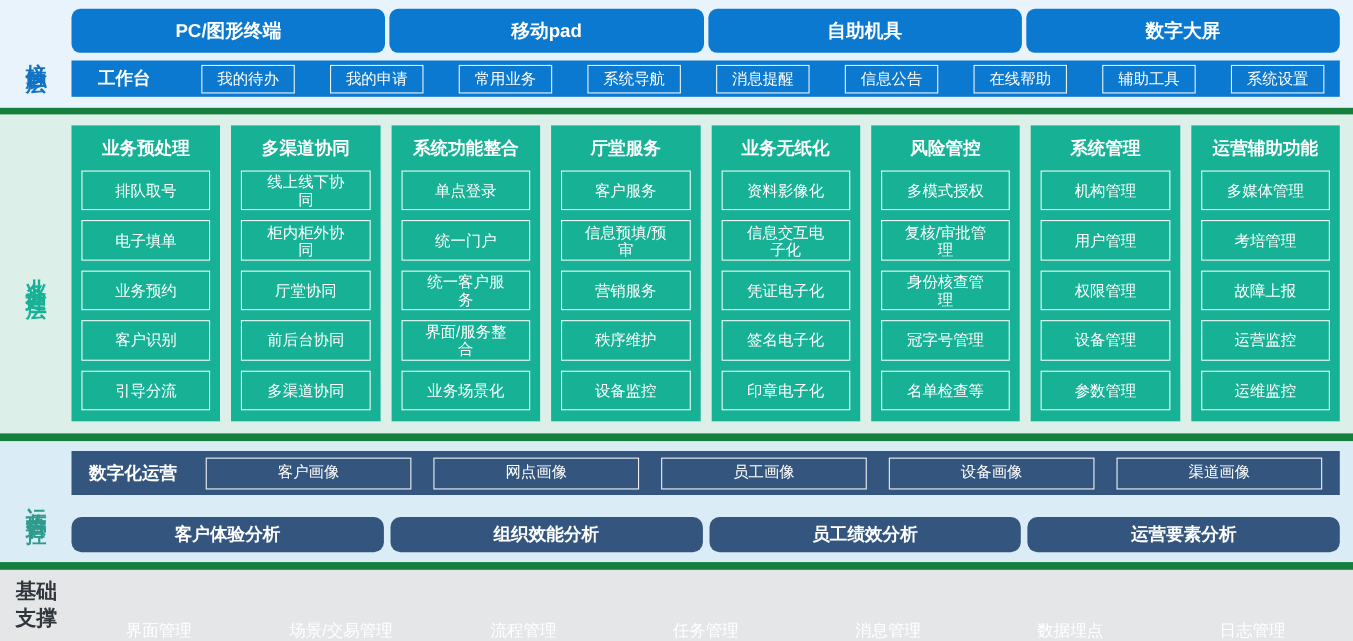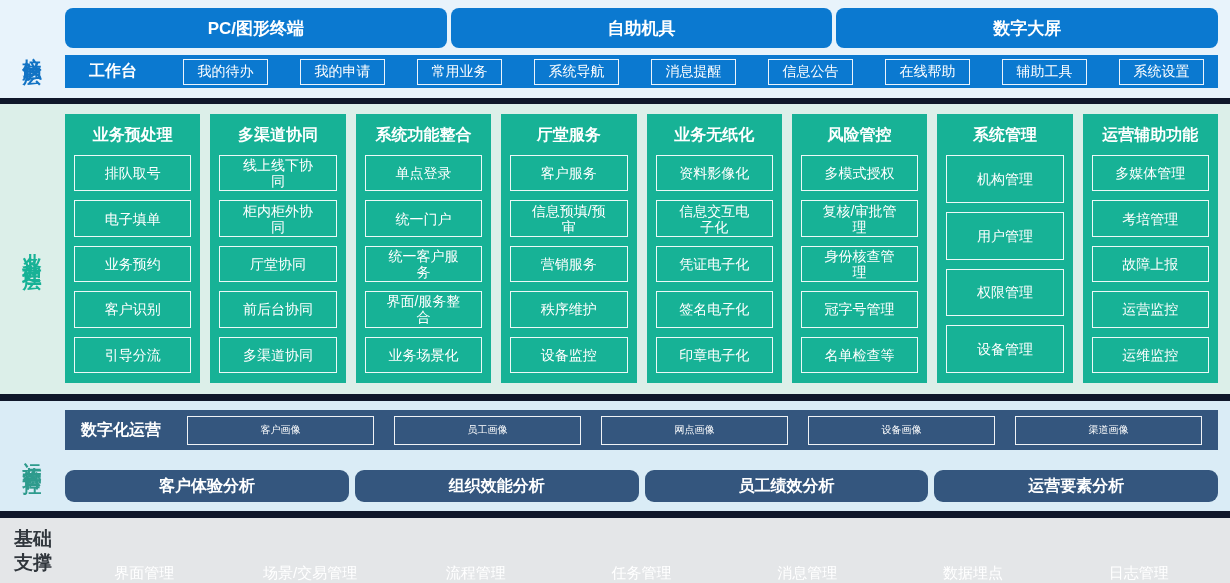--- a/index.html
+++ b/index.html
@@ -1,17 +1,17 @@
 <!DOCTYPE html>
 <html><head>
 <meta charset="utf-8">
 <style>
   html,body{margin:0;padding:0;background:#fff;}
   .page{
-    position:relative;width:1230px;height:583px;background:#0f172a;overflow:hidden;
+    position:relative;width:1230px;height:583px;background:#15803d;overflow:hidden;
     font-family:"Liberation Sans","DejaVu Sans",sans-serif;
   }
   .section{position:absolute;left:0;right:0;}
   #sec-contact{top:0;height:98px;background:#e8f3fb;}
   #sec-business{top:104px;height:290px;background:#dcefe9;}
   #sec-operations{top:401px;height:110px;background:#daecf6;}
   #sec-foundation{top:518px;height:66px;background:#e4e6e8;}
 
   .v-label{
     position:absolute;left:0;top:0;bottom:0;width:64px;
@@ -48,21 +48,21 @@
   .b-item{
     flex:1;border:1px solid rgba(255,255,255,.92);color:#fff;font-size:14px;
     display:flex;align-items:center;justify-content:center;text-align:center;line-height:1.15;padding:0 16px;
   }
 
   
   .ops-content{position:absolute;left:65px;right:12px;top:9px;bottom:9px;display:flex;flex-direction:column;}
   .ops-bar{height:40px;background:#34567e;display:flex;align-items:center;padding:0 16px;gap:20px;}
   .ops-label{color:#fff;font-weight:bold;font-size:16px;margin-right:6px;white-space:nowrap;}
   .ops-item{
-    flex:1;height:27px;border:1px solid rgba(255,255,255,.92);color:#fff;font-size:10px;
+    flex:1;height:27px;border:1px solid rgba(255,255,255,.92);color:#fff;font-size:14px;
     display:flex;align-items:center;justify-content:center;white-space:nowrap;
   }
   .ops-analytics{margin-top:20px;flex:1;display:flex;gap:6px;}
   .ops-analytic{
     flex:1;background:#34567e;border-radius:9px;color:#fff;font-weight:bold;font-size:16px;
     display:flex;align-items:center;justify-content:center;
   }
 
   
   .fnd-label{
@@ -79,20 +79,21 @@
 </head>
 <body>
 
 <div class="page">
 
   <div class="section" id="sec-contact">
     <div class="v-label blue">接触层</div>
     <div class="contact-content">
       <div class="terminal-row">
         <div class="terminal-btn">PC/图形终端</div>
+        <div class="terminal-btn">移动pad</div>
         <div class="terminal-btn">自助机具</div>
         <div class="terminal-btn">数字大屏</div>
       </div>
       <div class="workbench">
         <div class="wb-label">工作台</div>
         <div class="wb-item">我的待办</div>
         <div class="wb-item">我的申请</div>
         <div class="wb-item">常用业务</div>
         <div class="wb-item">系统导航</div>
         <div class="wb-item">消息提醒</div>
@@ -174,20 +175,21 @@
         </div>
       </div>
 
       <div class="b-col">
         <div class="b-title">系统管理</div>
         <div class="b-items">
           <div class="b-item">机构管理</div>
           <div class="b-item">用户管理</div>
           <div class="b-item">权限管理</div>
           <div class="b-item">设备管理</div>
+          <div class="b-item">参数管理</div>
         </div>
       </div>
 
       <div class="b-col">
         <div class="b-title">运营辅助功能</div>
         <div class="b-items">
           <div class="b-item">多媒体管理</div>
           <div class="b-item">考培管理</div>
           <div class="b-item">故障上报</div>
           <div class="b-item">运营监控</div>
@@ -197,22 +199,22 @@
 
     </div>
   </div>
 
   <div class="section" id="sec-operations">
     <div class="v-label teal">运营管控</div>
     <div class="ops-content">
       <div class="ops-bar">
         <div class="ops-label">数字化运营</div>
         <div class="ops-item">客户画像</div>
+        <div class="ops-item">网点画像</div>
         <div class="ops-item">员工画像</div>
-        <div class="ops-item">网点画像</div>
         <div class="ops-item">设备画像</div>
         <div class="ops-item">渠道画像</div>
       </div>
       <div class="ops-analytics">
         <div class="ops-analytic">客户体验分析</div>
         <div class="ops-analytic">组织效能分析</div>
         <div class="ops-analytic">员工绩效分析</div>
         <div class="ops-analytic">运营要素分析</div>
       </div>
     </div>

